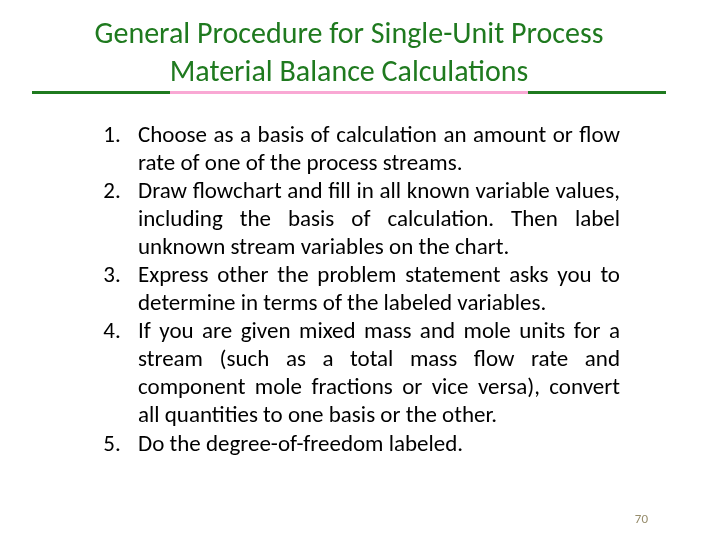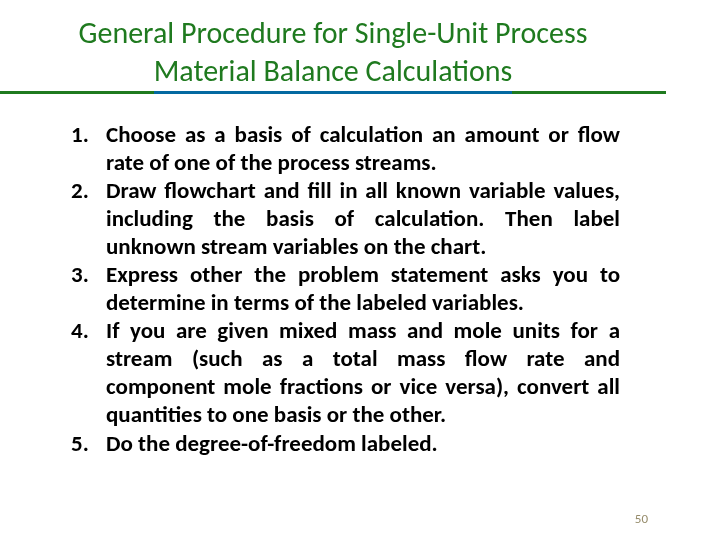--- a/index.html
+++ b/index.html
@@ -10,47 +10,47 @@
     background: #ffffff;
     font-family: Calibri, "Segoe UI", Arial, sans-serif;
     color: #000;
     overflow: hidden;
   }
   .slide {
     position: relative;
     width: 666px;
     height: 540px;
     box-sizing: border-box;
+    padding-left: 32px;
   }
   .title-block {
     padding-top: 14px;
     text-align: center;
   }
   .title-line {
     display: inline;
     font-size: 30px;
     color: #1f7a1f;
     font-weight: 400;
     line-height: 1.25;
   }
   .title-underline {
-    border-bottom: 3px solid #0369a1;
+    border-bottom: 3px solid #f9a8d4;
     display: inline-block;
     padding-bottom: 2px;
   }
   .rule {
     border: none;
     border-top: 3px solid #1f7a1f;
     margin: 0;
     margin-top: -3px;
     width: 100%;
   }
   .content {
     padding: 26px 46px 0 46px;
-    font-weight: bold;
   }
   ol.steps {
     margin: 0;
     padding-left: 48px;
     font-size: 23px;
     line-height: 1.22;
     text-align: justify;
     color: #000;
   }
   ol.steps li {
@@ -79,14 +79,14 @@
   <div class="content">
     <ol class="steps">
       <li>Choose as a basis of calculation an amount or flow rate of one of the process streams.</li>
       <li>Draw flowchart and fill in all known variable values, including the basis of calculation. Then label unknown stream variables on the chart.</li>
       <li>Express other the problem statement asks you to determine in terms of the labeled variables.</li>
       <li>If you are given mixed mass and mole units for a stream (such as a total mass flow rate and component mole fractions or vice versa), convert all quantities to one basis or the other.</li>
       <li>Do the degree-of-freedom labeled.</li>
     </ol>
   </div>
 
-  <div class="page-num">50</div>
+  <div class="page-num">70</div>
 </div>
 
 </body></html>

